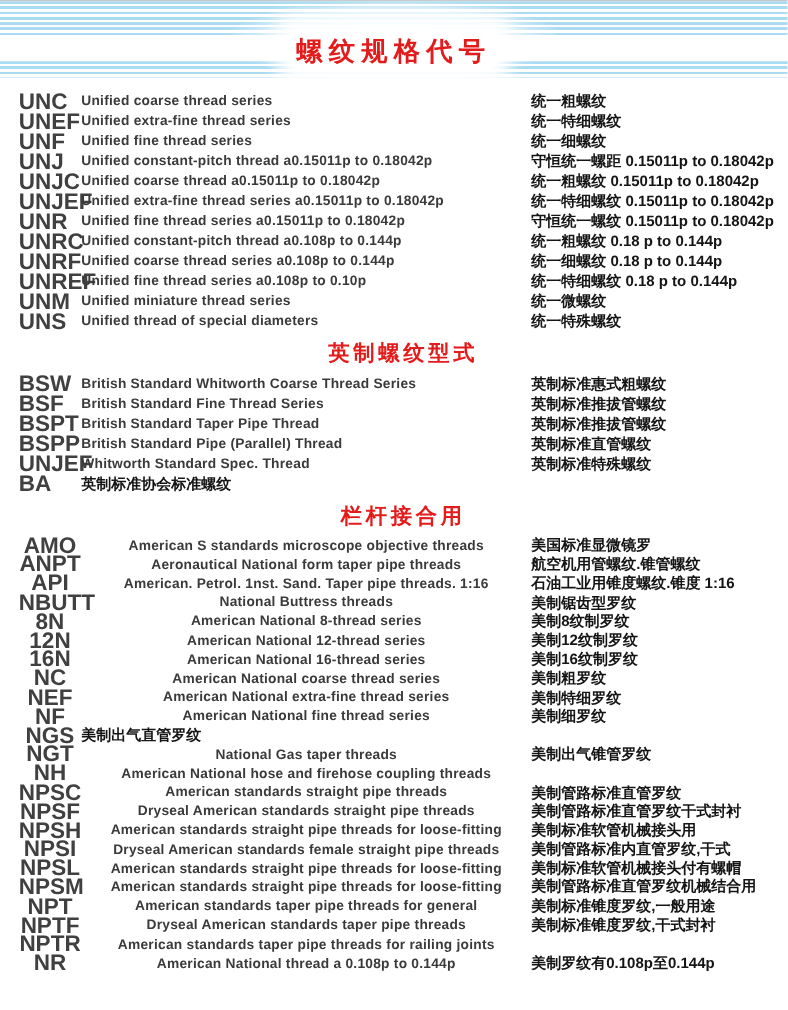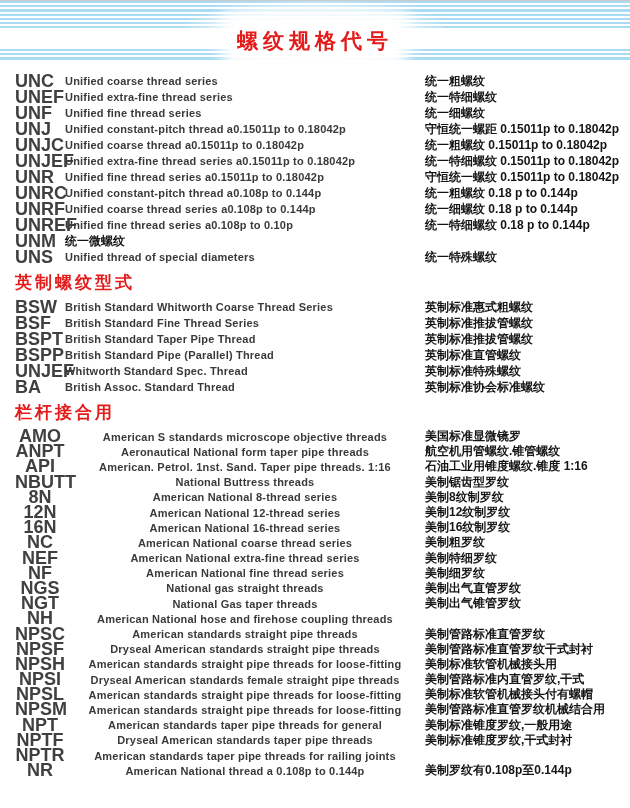--- a/index.html
+++ b/index.html
@@ -31,21 +31,21 @@
     position:absolute;left:50%;top:26px;transform:translateX(-50%);
     margin:0;white-space:nowrap;
     font-size:21px;font-weight:bold;color:#e31b1b;letter-spacing:5px;
     background:#ffffff;box-shadow:0 0 14px 14px #ffffff;
     z-index:2;
   }
 
   
   main{padding:10px 0 0 15px;}
   .section-heading{
-    margin:6px 0 5px 0;text-align:left;
+    margin:6px 0 5px 0;text-align:center;
     font-size:17px;font-weight:bold;color:#e31b1b;letter-spacing:3px;
   }
   .row{display:flex;align-items:center;height:16px;}
   .sec3 .row{height:15.2px;text-align:center;}
   .code{
     width:50px;flex:0 0 50px;
     font-size:18px;font-weight:bold;color:#404040;white-space:nowrap;
   }
   .en{
     width:360px;flex:0 0 360px;
@@ -114,20 +114,21 @@
           <span class="en">Unified coarse thread series a0.108p to 0.144p</span>
           <span class="zh">统一细螺纹 0.18 p to 0.144p</span>
         </div>
         <div class="row">
           <span class="code">UNREF</span>
           <span class="en">Unified fine thread series a0.108p to 0.10p</span>
           <span class="zh">统一特细螺纹 0.18 p to 0.144p</span>
         </div>
         <div class="row">
           <span class="code">UNM</span>
+          <span class="en">Unified miniature thread series</span>
           <span class="zh">统一微螺纹</span>
         </div>
         <div class="row">
           <span class="code">UNS</span>
           <span class="en">Unified thread of special diameters</span>
           <span class="zh">统一特殊螺纹</span>
         </div>
       </section>
       <section class="sec sec2">
         <h2 class="section-heading">英制螺纹型式</h2>
@@ -151,21 +152,20 @@
           <span class="en">British Standard Pipe (Parallel) Thread</span>
           <span class="zh">英制标准直管螺纹</span>
         </div>
         <div class="row">
           <span class="code">UNJEF</span>
           <span class="en">Whitworth Standard Spec. Thread</span>
           <span class="zh">英制标准特殊螺纹</span>
         </div>
         <div class="row">
           <span class="code">BA</span>
-          <span class="en">British Assoc. Standard Thread</span>
           <span class="zh">英制标准协会标准螺纹</span>
         </div>
       </section>
       <section class="sec sec3">
         <h2 class="section-heading">栏杆接合用</h2>
         <div class="row">
           <span class="code">AMO</span>
           <span class="en">American S standards microscope objective threads</span>
           <span class="zh">美国标准显微镜罗</span>
         </div>
@@ -209,21 +209,20 @@
           <span class="en">American National extra-fine thread series</span>
           <span class="zh">美制特细罗纹</span>
         </div>
         <div class="row">
           <span class="code">NF</span>
           <span class="en">American National fine thread series</span>
           <span class="zh">美制细罗纹</span>
         </div>
         <div class="row">
           <span class="code">NGS</span>
-          <span class="en">National gas straight threads</span>
           <span class="zh">美制出气直管罗纹</span>
         </div>
         <div class="row">
           <span class="code">NGT</span>
           <span class="en">National Gas taper threads</span>
           <span class="zh">美制出气锥管罗纹</span>
         </div>
         <div class="row">
           <span class="code">NH</span>
           <span class="en">American National hose and firehose coupling threads</span>

